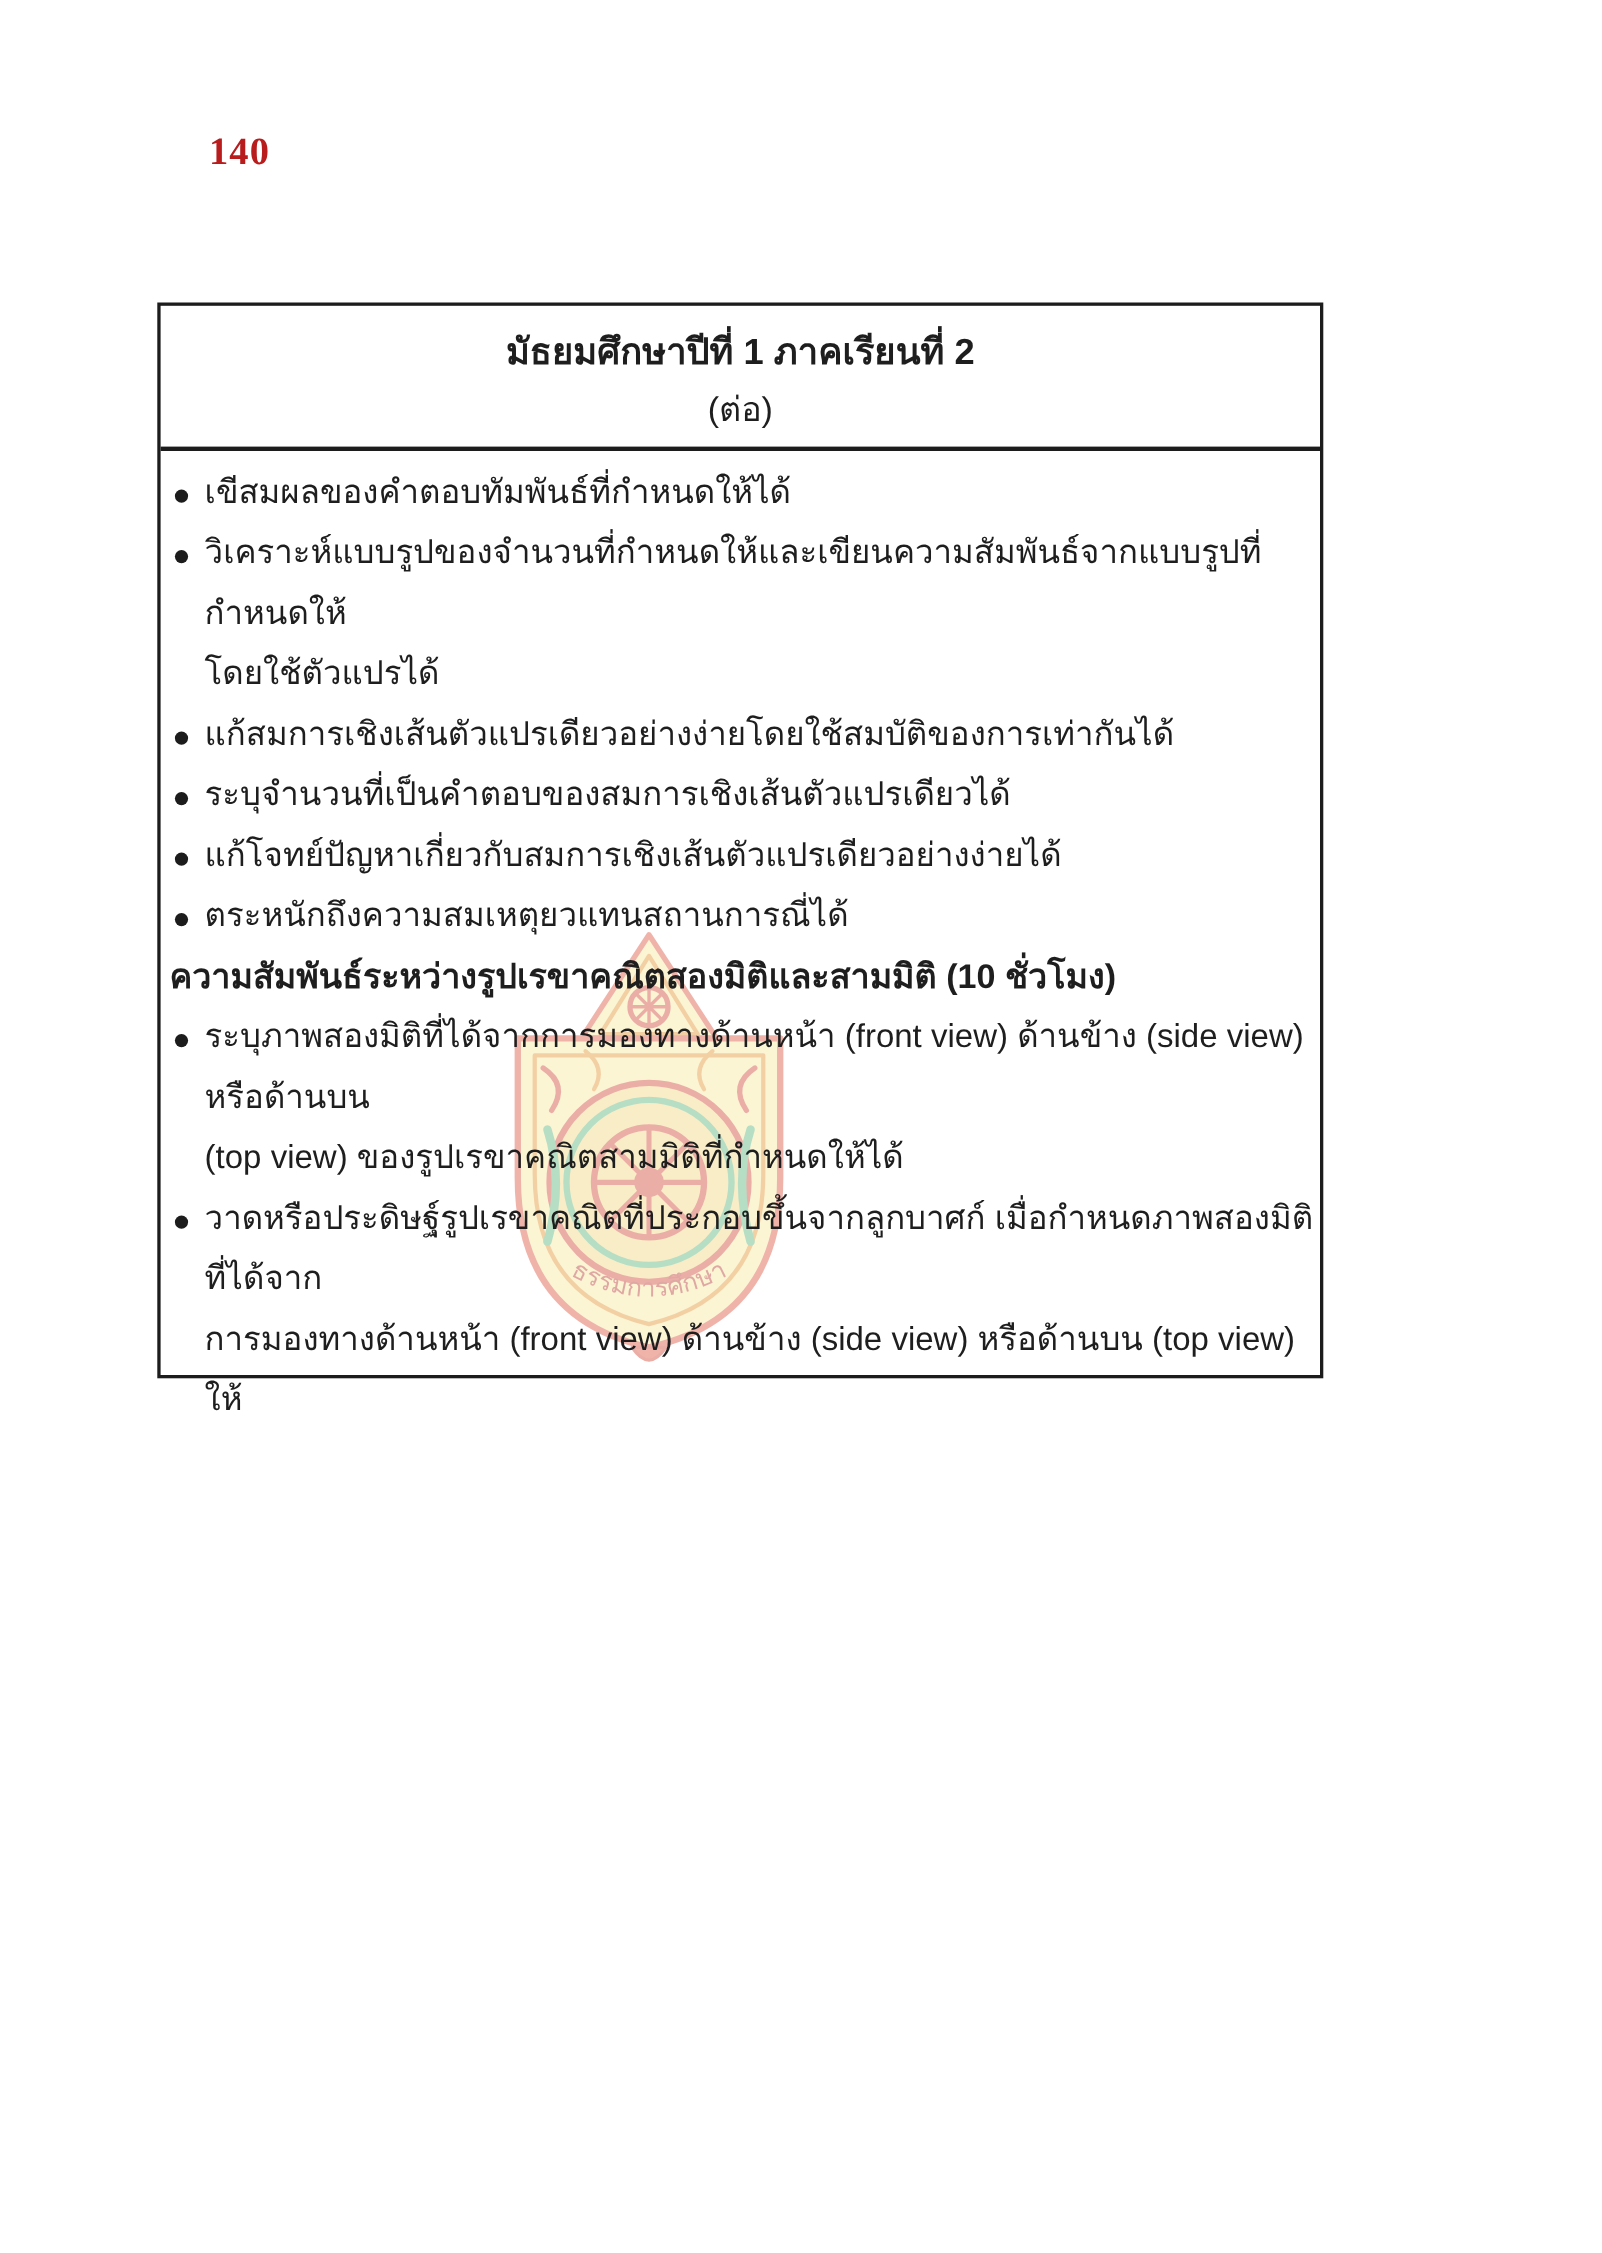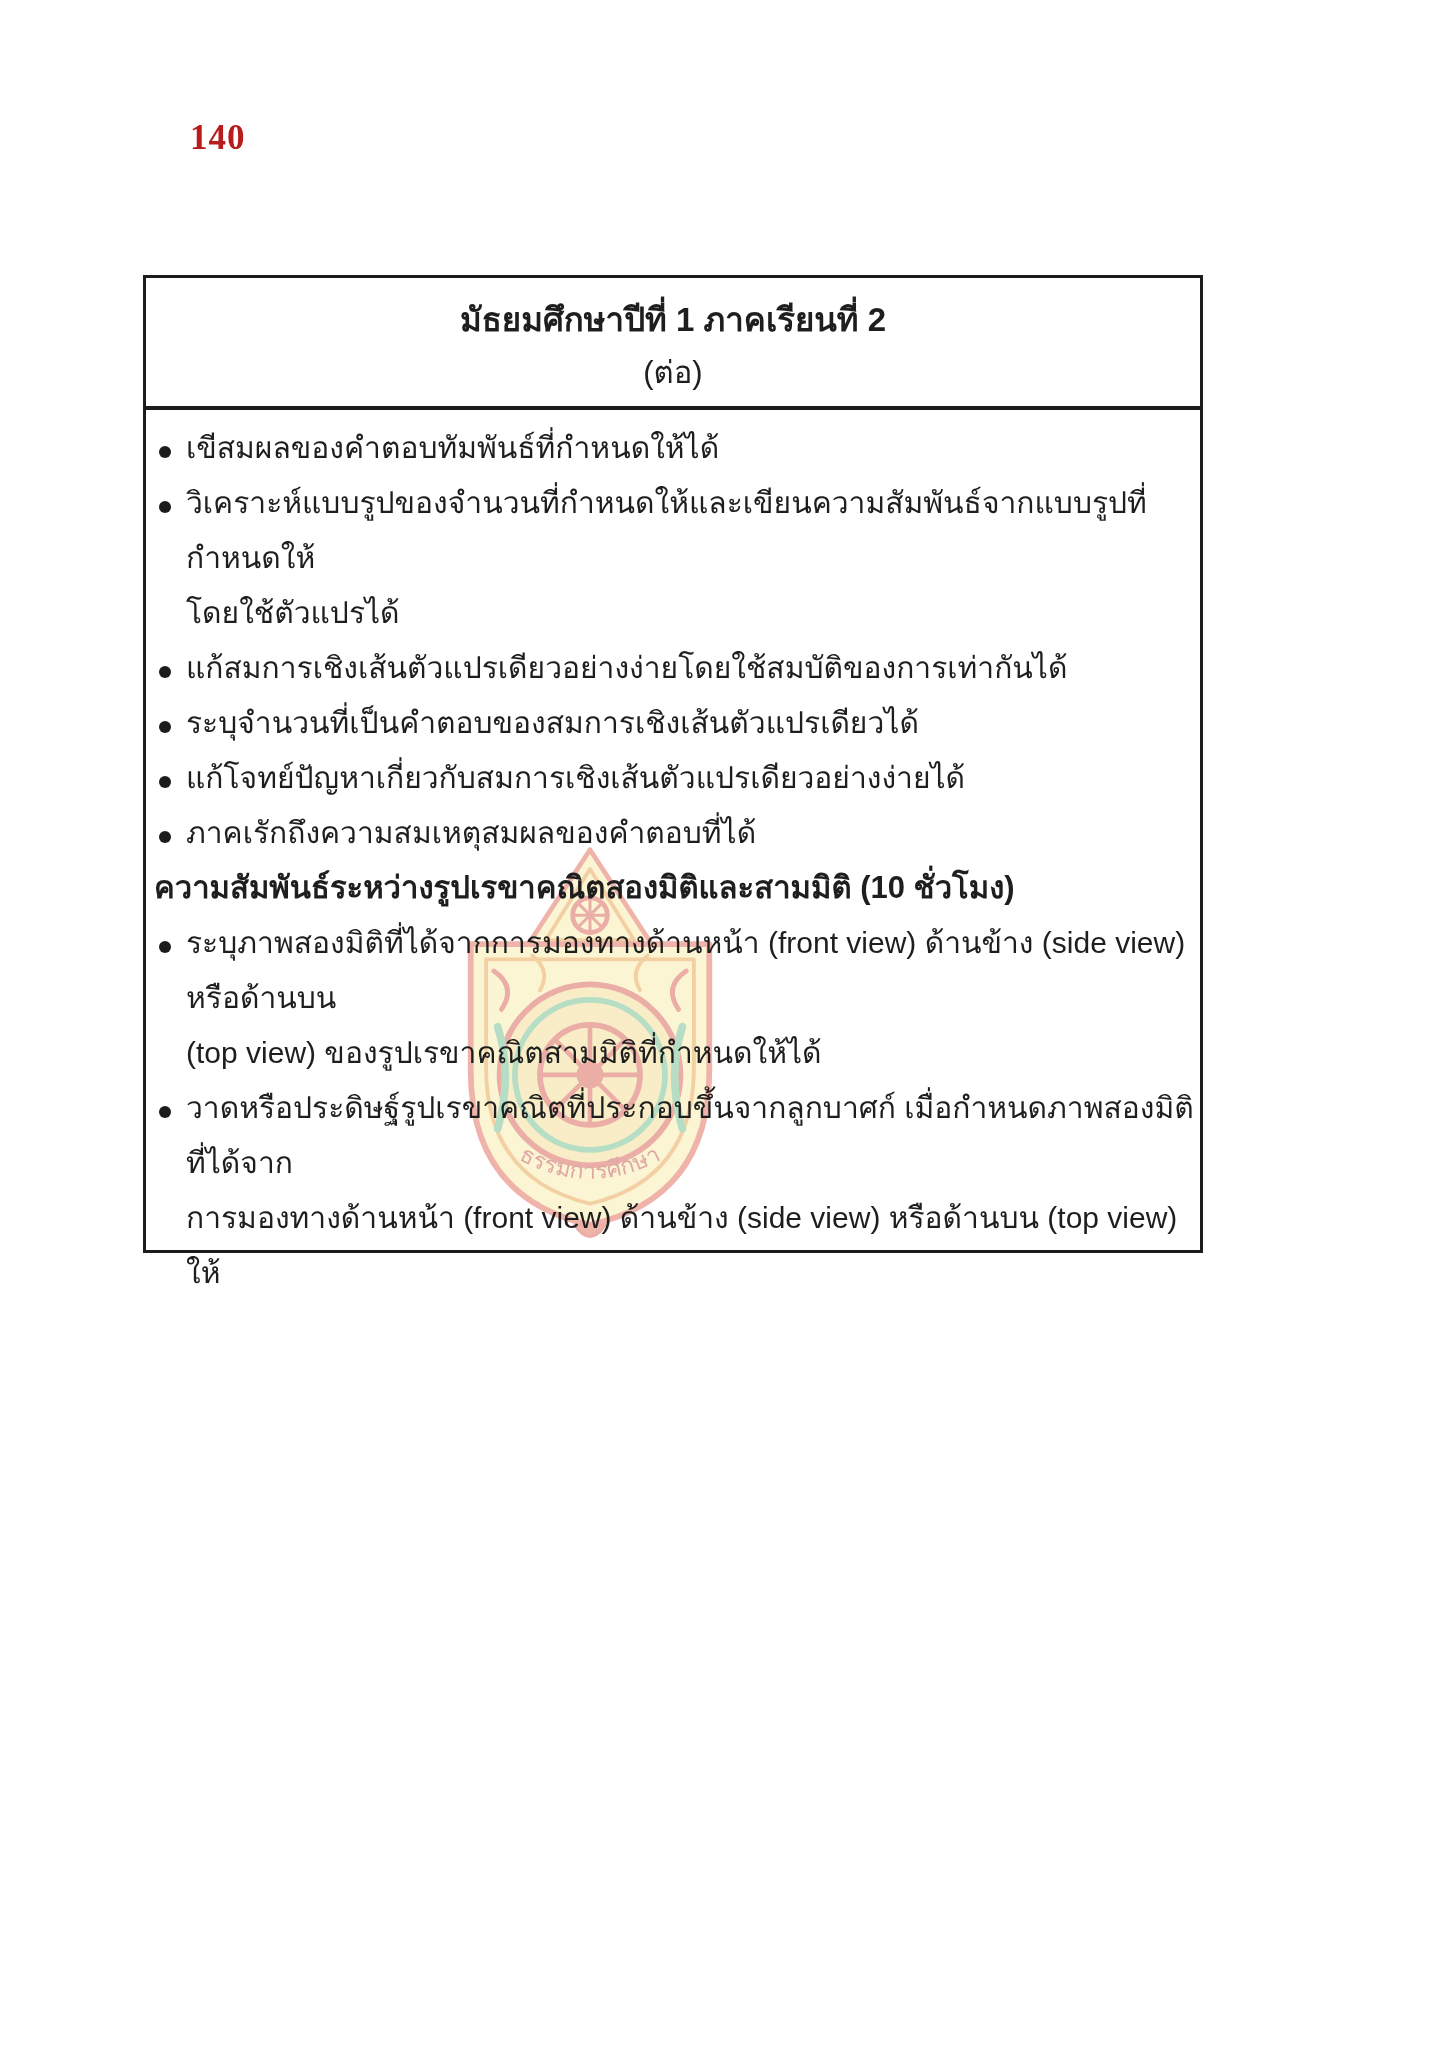--- a/index.html
+++ b/index.html
@@ -115,21 +115,21 @@
       <div class="row bullet">
         <span class="dot-cell"><span class="dot"></span></span>
         <div class="txt">ระบุจำนวนที่เป็นคำตอบของสมการเชิงเส้นตัวแปรเดียวได้</div>
       </div>
       <div class="row bullet">
         <span class="dot-cell"><span class="dot"></span></span>
         <div class="txt">แก้โจทย์ปัญหาเกี่ยวกับสมการเชิงเส้นตัวแปรเดียวอย่างง่ายได้</div>
       </div>
       <div class="row bullet">
         <span class="dot-cell"><span class="dot"></span></span>
-        <div class="txt">ภาคเรักถึงความสมเหตุสมผลของคำตอบที่ได้</div>
+        <div class="txt">ตระหนักถึงความสมเหตุยวแทนสถานการณี่ได้</div>
       </div>
       <div class="row heading">
         <div class="txt">ความสัมพันธ์ระหว่างรูปเรขาคณิตสองมิติและสามมิติ (10 ชั่วโมง)</div>
       </div>
       <div class="row bullet">
         <span class="dot-cell"><span class="dot"></span></span>
         <div class="txt">ระบุภาพสองมิติที่ได้จากการมองทางด้านหน้า (front view) ด้านข้าง (side view) หรือด้านบน<br>(top view) ของรูปเรขาคณิตสามมิติที่กำหนดให้ได้</div>
       </div>
       <div class="row bullet">
         <span class="dot-cell"><span class="dot"></span></span>

